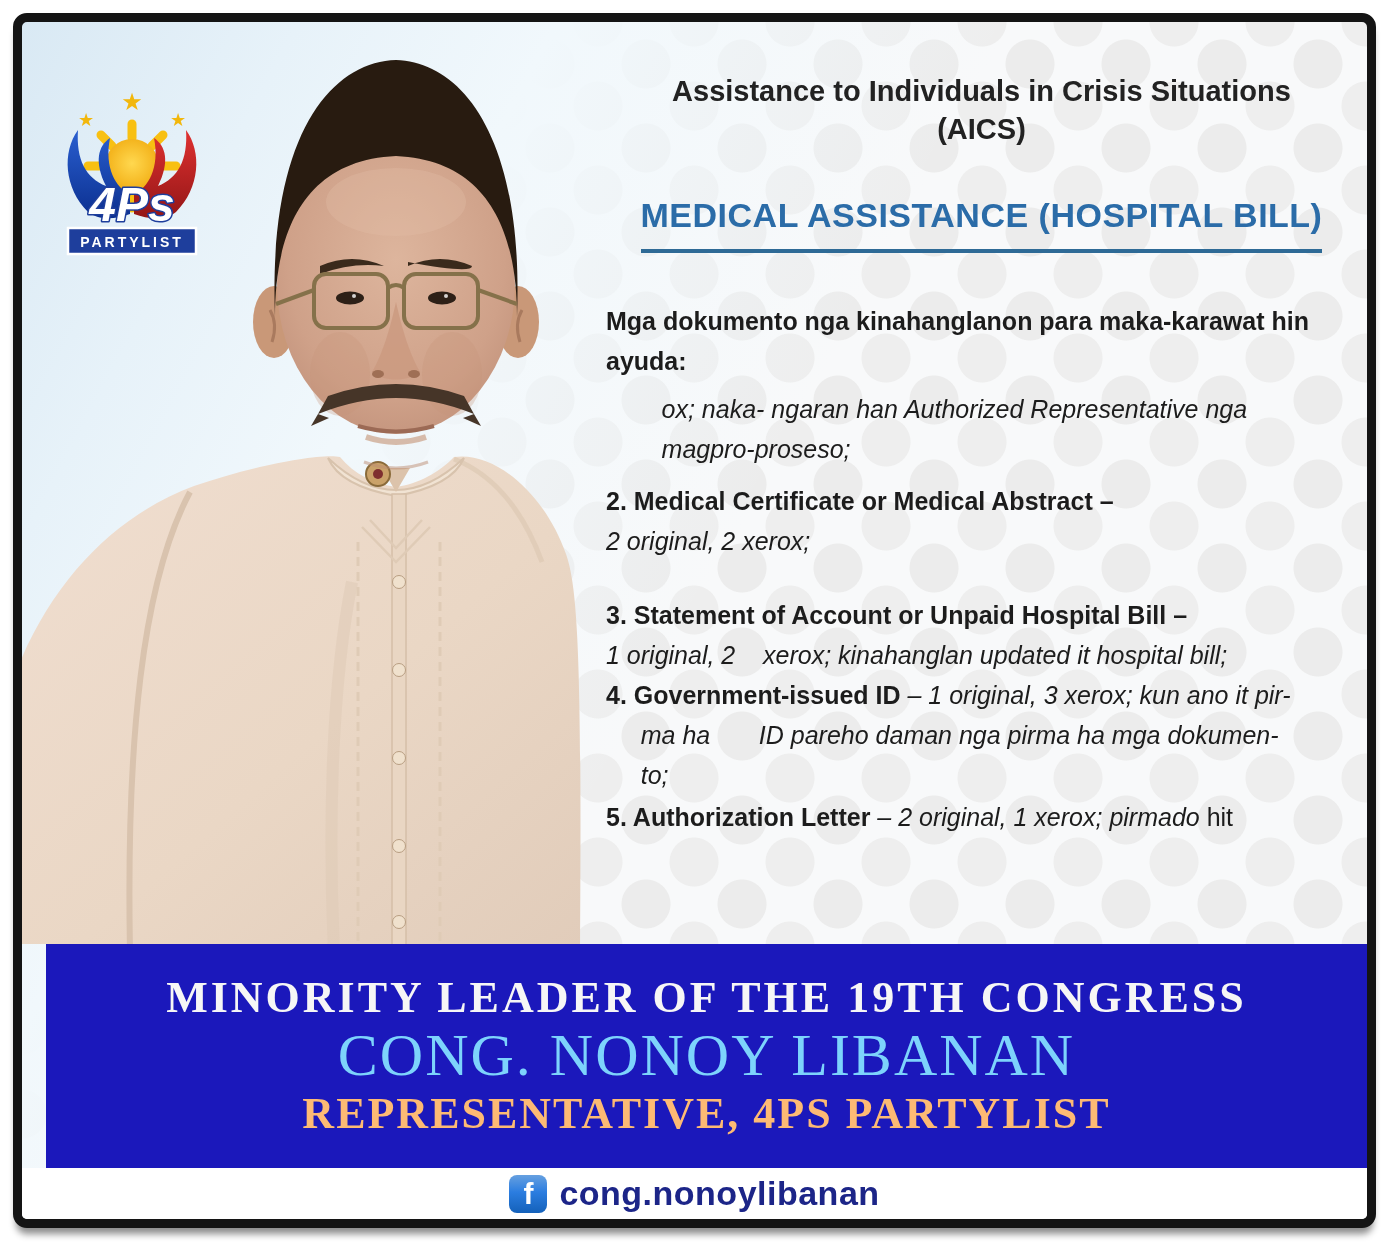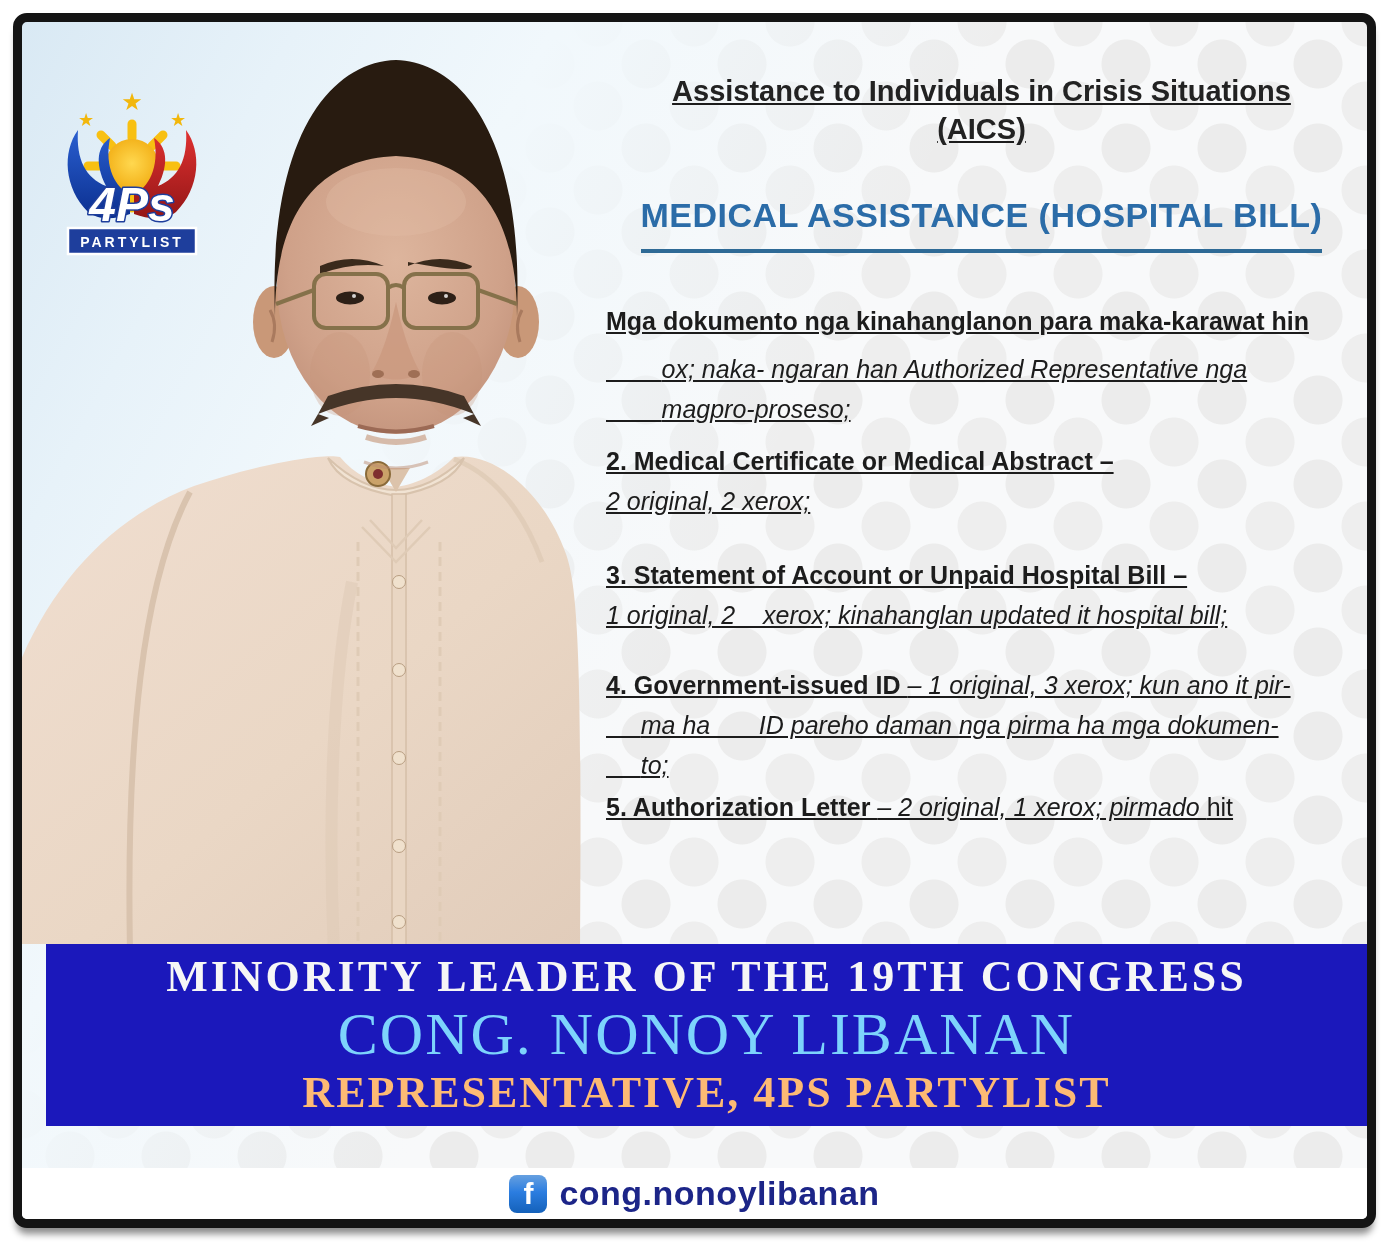--- a/index.html
+++ b/index.html
@@ -18,44 +18,44 @@
       #f8f9fa;
     background-size:100% 100%, 96px 84px, 96px 84px, 100% 100%;
     background-position:0 0, 0 0, 48px 42px, 0 0;
   }
 
   .photo { position:absolute; left:0; top:0; width:560px; height:922px; }
   .photo svg { display:block; width:100%; height:100%; }
 
   .logo { position:absolute; left:30px; top:58px; width:160px; height:180px; z-index:3; }
 
-  .textcol { position:absolute; left:558px; top:0; right:4px; height:922px; padding:50px 6px 0 26px; color:#1c1c1c;text-decoration:underline; }
+  .textcol { position:absolute; left:558px; top:0; right:4px; height:922px; padding:50px 6px 0 26px; color:#1c1c1c; }
 
   .title { text-align:center; font-size:29px; line-height:38px; font-weight:700; color:#222; }
 
   .heading-wrap { text-align:center; margin-top:48px; }
   .heading {
     display:inline-block; font-size:34px; font-weight:700; color:#2b6ca8;
     letter-spacing:0.5px; border-bottom:4px solid #2e6a96; padding-bottom:14px;
   }
 
   .intro { margin-top:48px; font-size:25px; font-weight:700; line-height:40px; }
   .intro-line { white-space:pre-wrap; }
 
   .reqs { margin-top:8px; font-size:25px; line-height:40px; }
   .req-line { white-space:pre-wrap; }
   .req-item:nth-child(1) { margin-bottom:12px; }
   .req-item:nth-child(2) { margin-bottom:34px; }
-  .req-item:nth-child(3) { margin-bottom:30px; }
+  .req-item:nth-child(3) { }
   .req-item:nth-child(4) { margin-bottom:2px; }
   .b  { font-weight:700; }
   .i  { font-style:italic; }
 
   .banner {
-    position:absolute; left:0; right:0; top:922px; height:182px;
+    position:absolute; left:0; right:0; top:922px; height:224px;
     background:#1b18bb;
     display:flex; flex-direction:column; align-items:center; justify-content:center;
     gap:4px; font-family:"Liberation Serif", serif;margin-left:24px;
   }
   .banner-line1 { font-size:44px; font-weight:700; color:#f6f6f6; letter-spacing:3px; line-height:1.05; }
   .banner-name  { font-size:60px; font-weight:400; color:#7dd3fc; letter-spacing:2px; line-height:1.02; white-space:nowrap; }
   .banner-line3 { font-size:44px; font-weight:700; color:#fdba74; letter-spacing:2px; line-height:1.05; }
 
   .fbstrip {
     position:absolute; left:0; right:0; top:1146px; height:51px; background:#ffffff;
@@ -197,20 +197,21 @@
         <div>Assistance to Individuals in Crisis Situations</div>
         <div>(AICS)</div>
       </div>
 
       <div class="heading-wrap">
         <span class="heading">MEDICAL ASSISTANCE (HOSPITAL BILL)</span>
       </div>
 
       <div class="intro">
         <div class="intro-line">Mga dokumento nga kinahanglanon para maka-karawat hin</div>
+        <div class="intro-line">ayuda:</div>
       </div>
 
       <div class="reqs">
           <div class="req-item">
             <div class="req-line"><span class="i">        ox; naka- ngaran han Authorized Representative nga</span></div>
             <div class="req-line"><span class="i">        magpro-proseso;</span></div>
           </div>
           <div class="req-item">
             <div class="req-line"><span class="b">2. Medical Certificate or Medical Abstract –</span></div>
             <div class="req-line"><span class="i">2 original, 2 xerox;</span></div>

